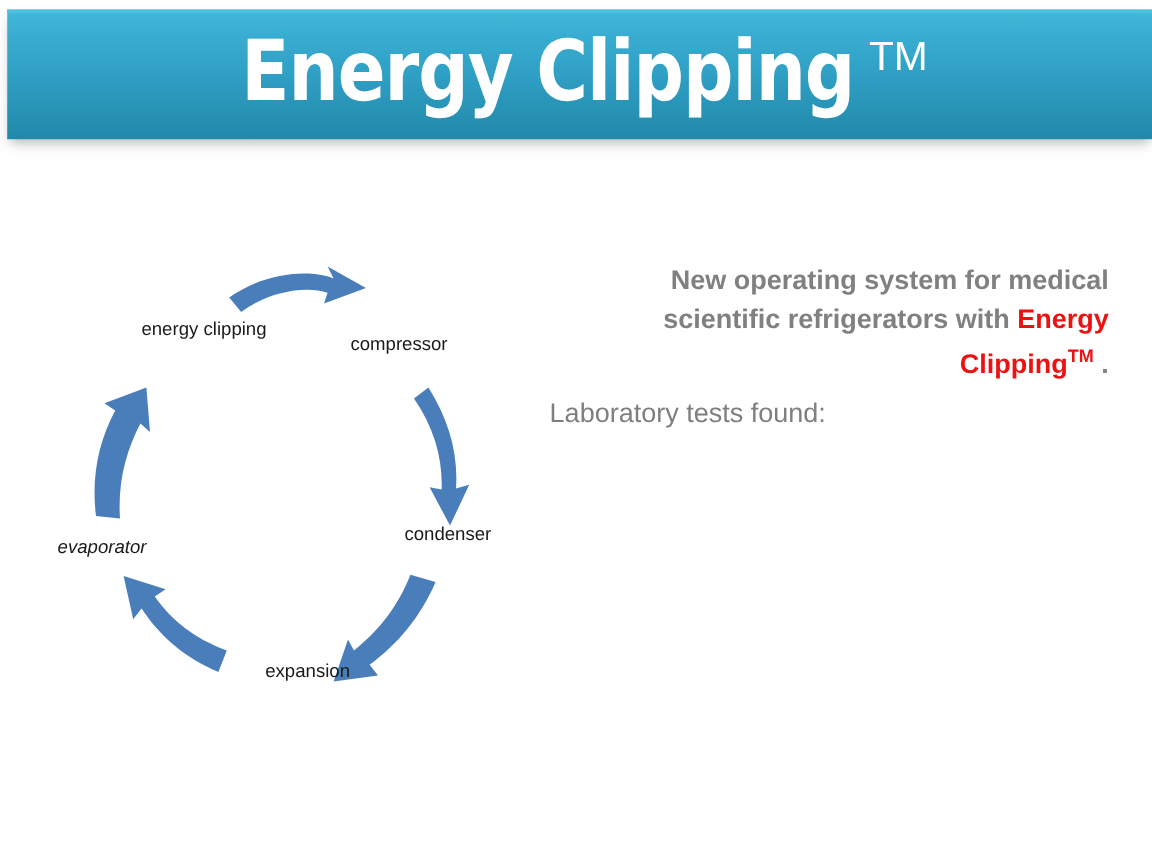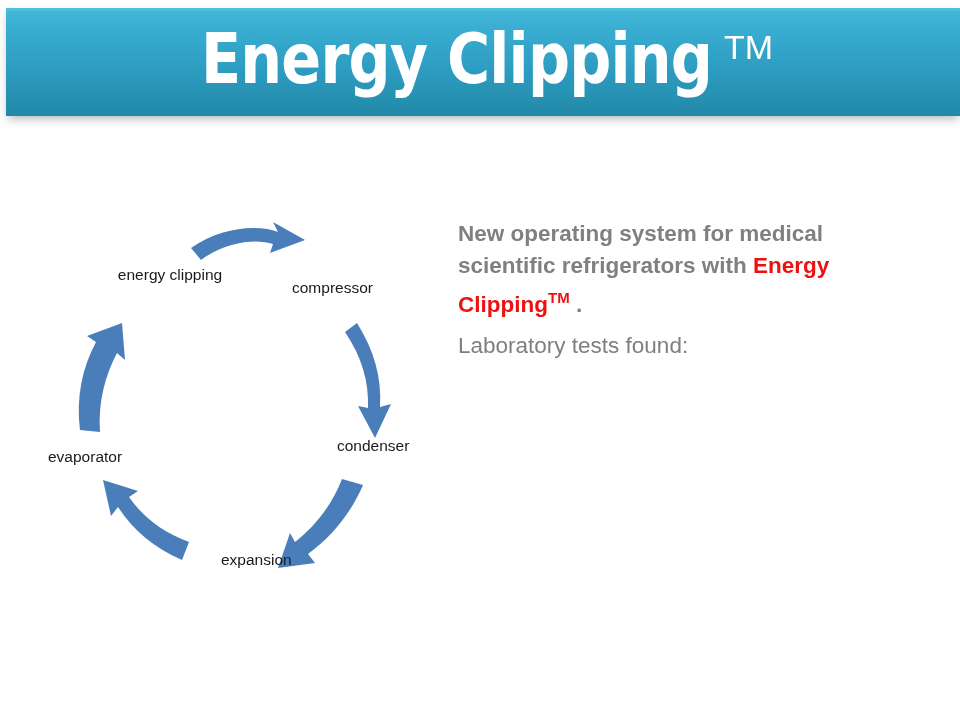--- a/index.html
+++ b/index.html
@@ -105,40 +105,42 @@
     top: 226px;
   }
   #label-expansion {
     left: 183px;
     top: 340px;
     margin-left: 18px;
   }
   #label-evaporator {
     left: 28px;
     top: 237px;
+    font-style: italic;
   }
 
   
   #body-copy {
     position: absolute;
     left: 458px;
     top: 218px;
     width: 466px;
     color: #7f7f7f;
     font-family: "Liberation Sans", sans-serif;
     font-size: 22.5px;
     line-height: 31px;
   }
   #body-copy p {
     margin: 0 0 9px 0;
   }
   #para-intro {
     font-weight: bold;
     color: #808080;
     line-height: 32px;
+    text-align: right;
   }
   .brand-red {
     color: #ee1111;
     font-weight: bold;
   }
   .tm-sup {
     font-size: 15px;
     vertical-align: super;
     font-weight: bold;
   }

